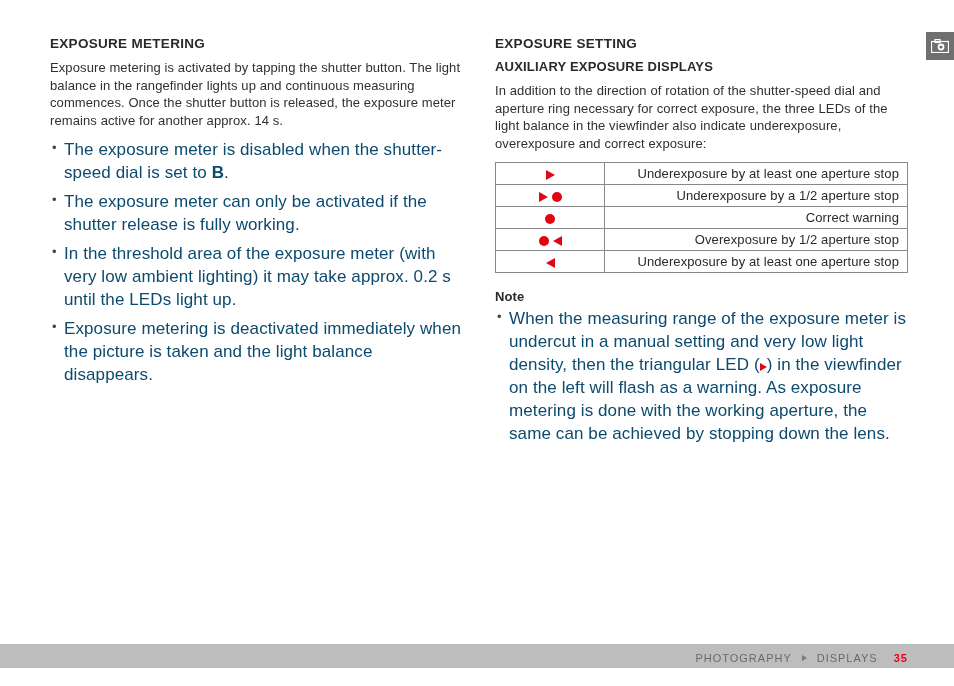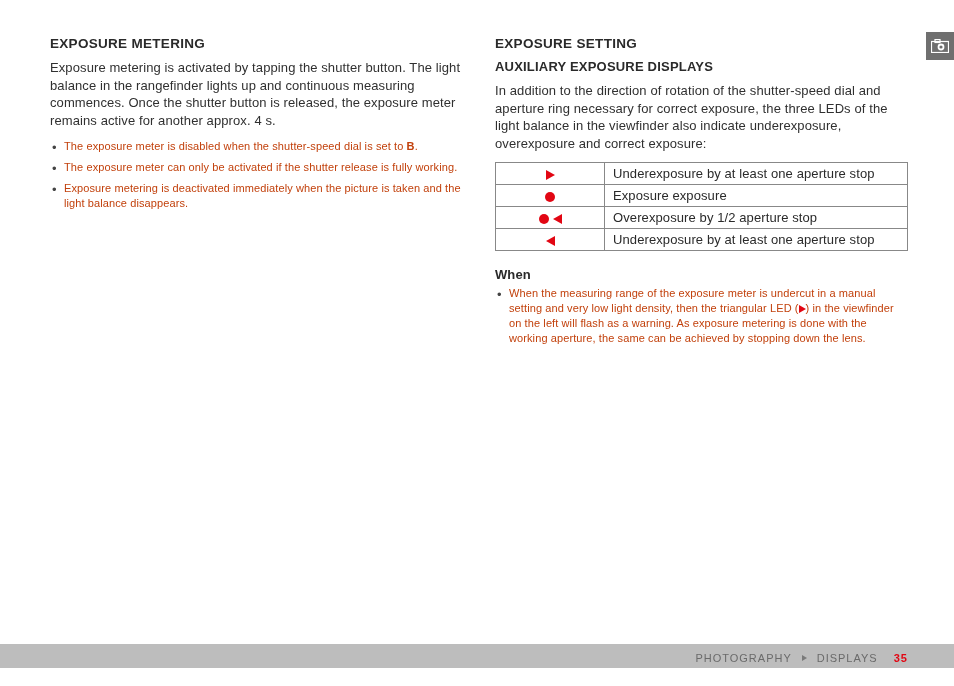--- a/index.html
+++ b/index.html
@@ -51,24 +51,24 @@
     margin: 10px 0 4px 0;
   }
   ul.notes {
     list-style: none;
     padding: 0;
     margin: 2px 0 0 0;
   }
   ul.notes > li {
     position: relative;
     padding-left: 14px;
-    font-size: 11px;
+    font-size: 17px;
     line-height: 1.35;
     margin-bottom: 6px;
-    color: #c2410c;
+    color: #0c4a6e;
   }
   ul.notes > li::before {
     content: "•";
     position: absolute;
     left: 2px;
     top: 0;
     color: #444;
     font-size: 13px;
   }
   .bold-inline { font-weight: 700; }
@@ -85,20 +85,21 @@
   table.expo {
     border-collapse: collapse;
     width: 100%;
     margin-top: 10px;
     font-size: 13px;
   }
   table.expo td {
     border: 1px solid #888;
     padding: 3px 8px 3px 8px;
     vertical-align: middle;
+    text-align: right;
   }
   table.expo td.icon-cell {
     width: 92px;
     text-align: center;
     white-space: nowrap;
   }
 
   .tri-r {
     display: inline-block;
     width: 0; height: 0;
@@ -182,59 +183,64 @@
       <rect x="4" y="0.5" width="5" height="3" fill="none" stroke="#fff" stroke-width="1.2"></rect>
       <circle cx="10" cy="8" r="3.4" fill="#fff"></circle>
       <circle cx="10" cy="8" r="1.6" fill="#6f6f6f"></circle>
     </svg>
   </div>
 
   <div class="columns">
 
     <div class="col">
       <h2>EXPOSURE METERING</h2>
-      <p>Exposure metering is activated by tapping the shutter button. The light balance in the rangefinder lights up and continuous measuring commences. Once the shutter button is released, the exposure meter remains active for another approx. 4 s.</p>
+      <p>Exposure metering is activated by tapping the shutter button. The light balance in the rangefinder lights up and continuous measuring commences. Once the shutter button is released, the exposure meter remains active for another approx. 14 s.</p>
 
       <ul class="notes">
         <li>
           <span>The exposure meter is disabled when the shutter-speed dial is set to </span><span class="bold-inline">B</span><span>.</span>
         </li>
         <li>The exposure meter can only be activated if the shutter release is fully working.</li>
+        <li>In the threshold area of the exposure meter (with very low ambient lighting) it may take approx. 0.2 s until the LEDs light up.</li>
         <li>Exposure metering is deactivated immediately when the picture is taken and the light balance disappears.</li>
       </ul>
     </div>
 
     <div class="col">
       <h2>EXPOSURE SETTING</h2>
 
       <h3>AUXILIARY EXPOSURE DISPLAYS</h3>
       <p>In addition to the direction of rotation of the shutter-speed dial and aperture ring necessary for correct exposure, the three LEDs of the light balance in the viewfinder also indicate underexposure, overexposure and correct exposure:</p>
 
       <table class="expo">
         <tbody>
             <tr>
           <td class="icon-cell"><span class="tri-r"></span></td>
           <td>Underexposure by at least one aperture stop</td>
         </tr>
         <tr>
+          <td class="icon-cell"><span class="tri-r"></span><span class="gap"></span><span class="dot"></span></td>
+          <td>Underexposure by a 1/2 aperture stop</td>
+        </tr>
+        <tr>
           <td class="icon-cell"><span class="dot"></span></td>
-          <td>Exposure exposure</td>
+          <td>Correct warning</td>
         </tr>
         <tr>
           <td class="icon-cell"><span class="dot"></span><span class="gap"></span><span class="tri-l"></span></td>
           <td>Overexposure by 1/2 aperture stop</td>
         </tr>
         <tr>
           <td class="icon-cell"><span class="tri-l"></span></td>
           <td>Underexposure by at least one aperture stop</td>
         </tr>
       </tbody>
         </table>
 
-      <div class="notes-label" style="margin-top:16px;">When</div>
+      <div class="notes-label" style="margin-top:16px;">Note</div>
       <ul class="notes">
         <li>
           <span>When the measuring range of the exposure meter is undercut in a manual setting and very low light density, then the triangular LED (</span><span class="inline-red-tri"></span><span>) in the viewfinder on the left will flash as a warning. As exposure metering is done with the working aperture, the same can be achieved by stopping down the lens.</span>
         </li>
       </ul>
     </div>
   </div>
 
   <div class="footer-bar"></div>
   <div class="footer-text">

